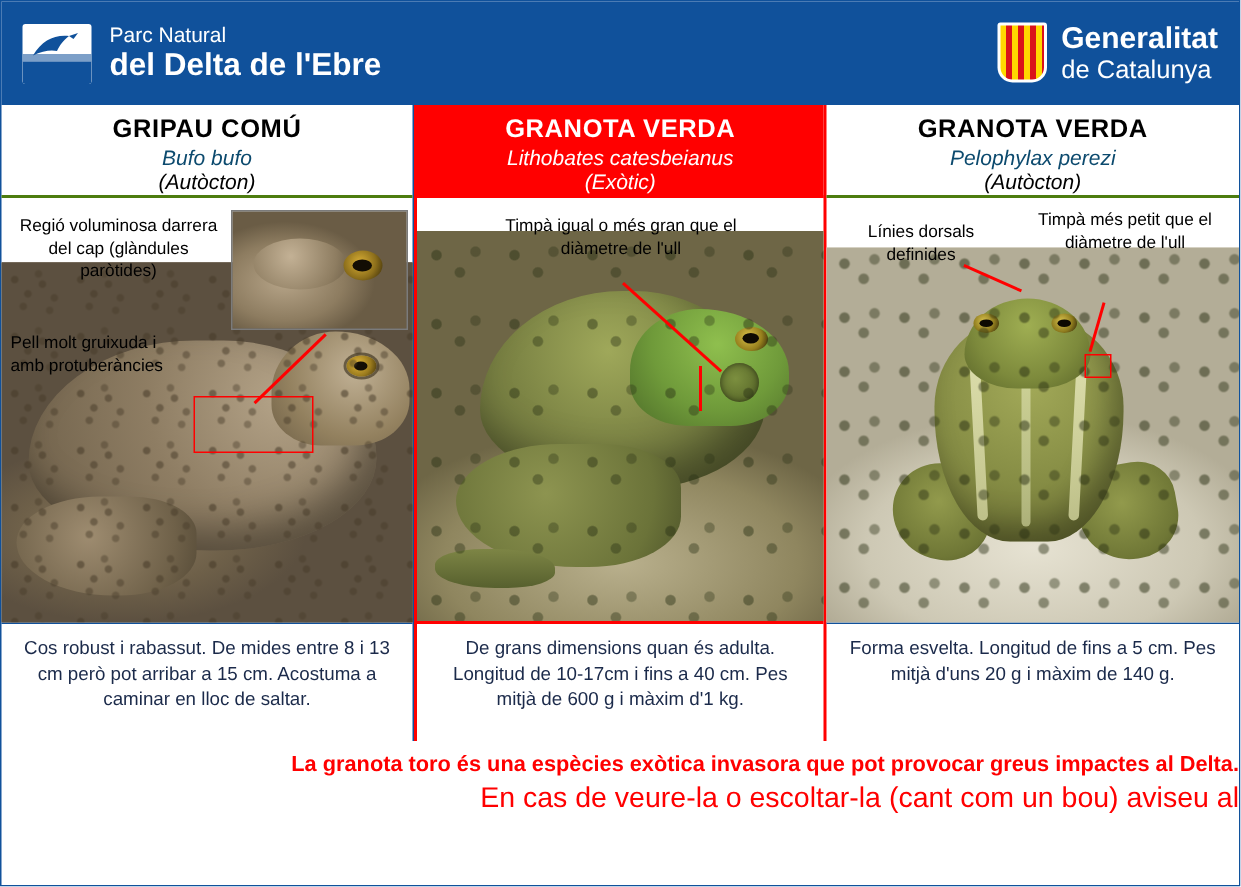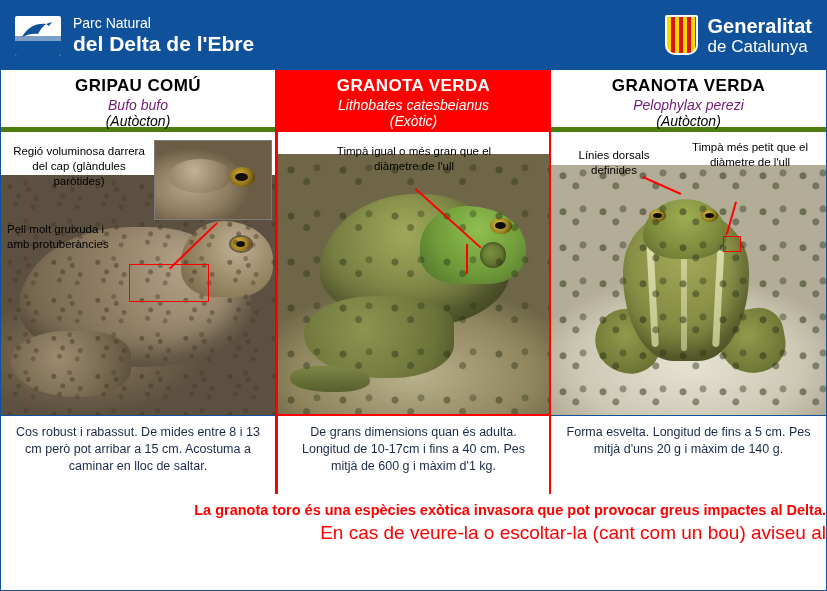--- a/index.html
+++ b/index.html
@@ -107,39 +107,39 @@
   }
   .col:last-child { border-right: none; }
   .col.highlight {
     border-left: 2px solid #ff0000;
     border-right: 2px solid #ff0000;
   }
 
   .title-box {
     height: 62px;
     box-sizing: border-box;
-    border-bottom: 5px solid #4d7c0f;
+    border-bottom: 2px solid #4d7c0f;
     text-align: center;
     padding-top: 6px;
   }
   .title-box.red {
     background: #ff0000;
     border-bottom: 2px solid #ff0000;
   }
   .sp-common {
     font-size: 17px;
     font-weight: bold;
     letter-spacing: .4px;
     color: #000;
   }
   .title-box.red .sp-common { color: #ffffff; }
   .sp-latin {
     font-size: 14px;
     font-style: italic;
-    color: #701a75;
+    color: #0c4a6e;
     margin-top: 1px;
   }
   .sp-origin {
     font-size: 14px;
     font-style: italic;
     color: #000;
   }
   .title-box.red .sp-latin,
   .title-box.red .sp-origin { color: #ffffff; font-style: italic; }
 

